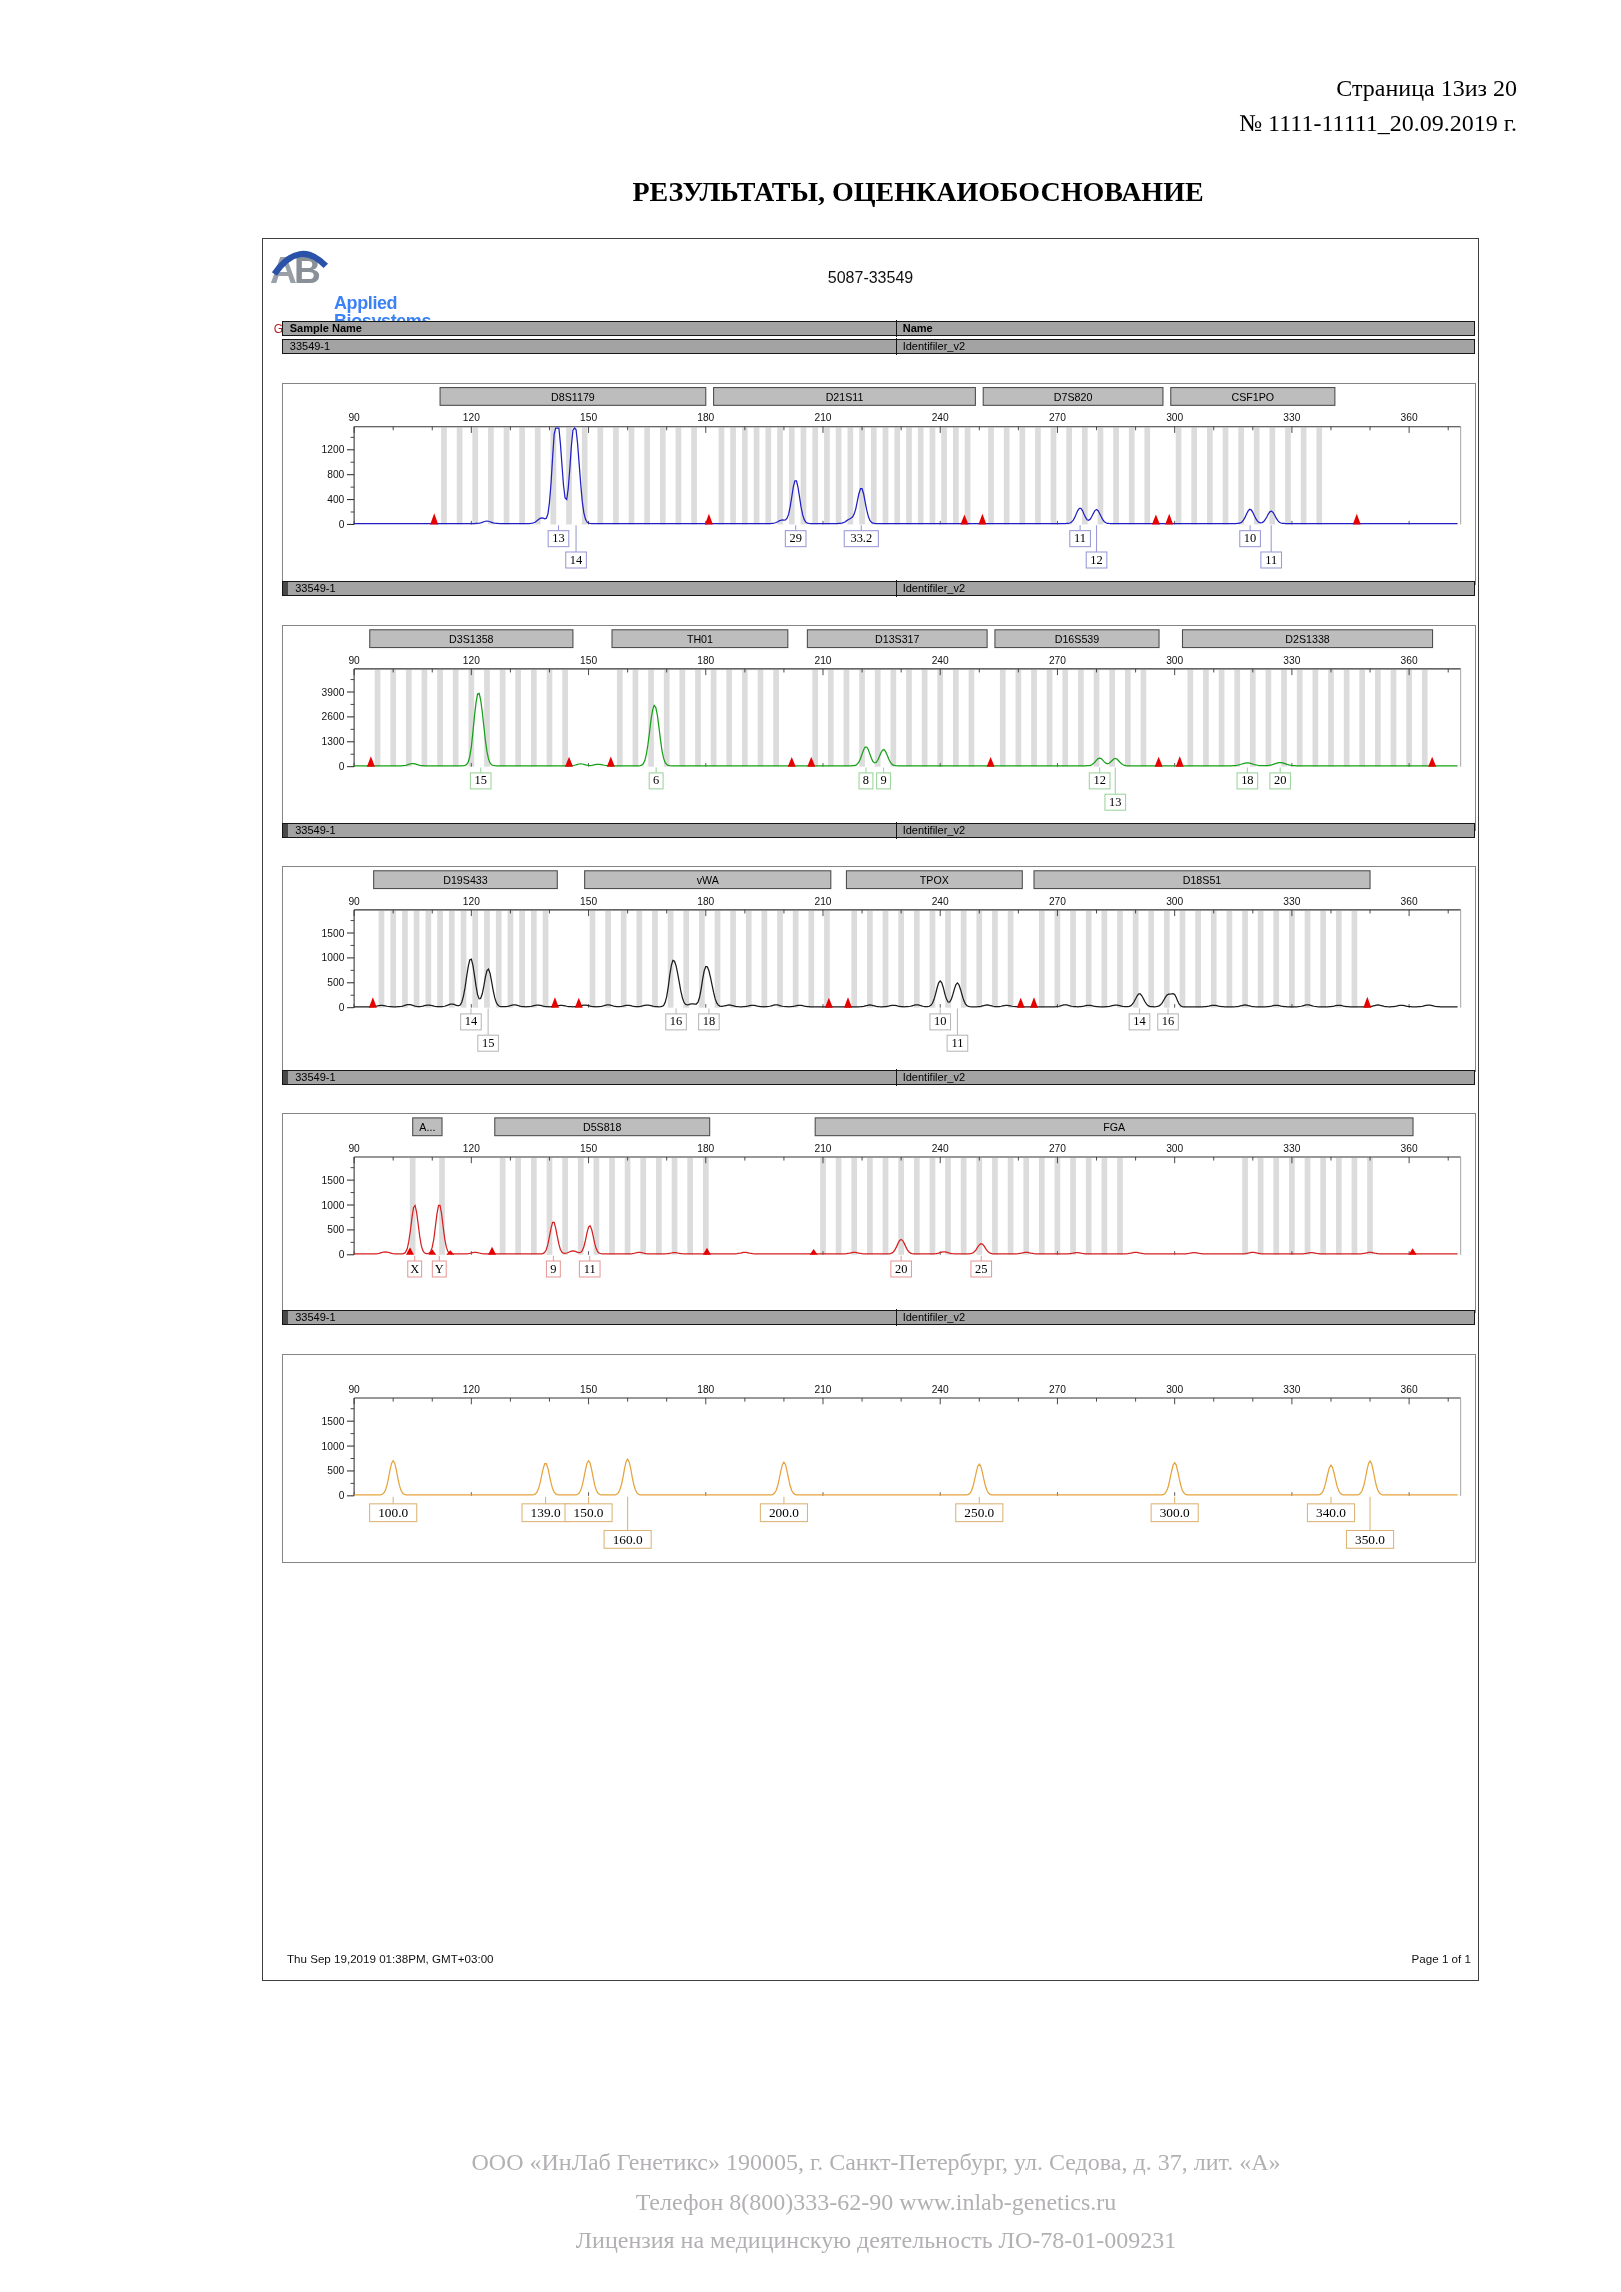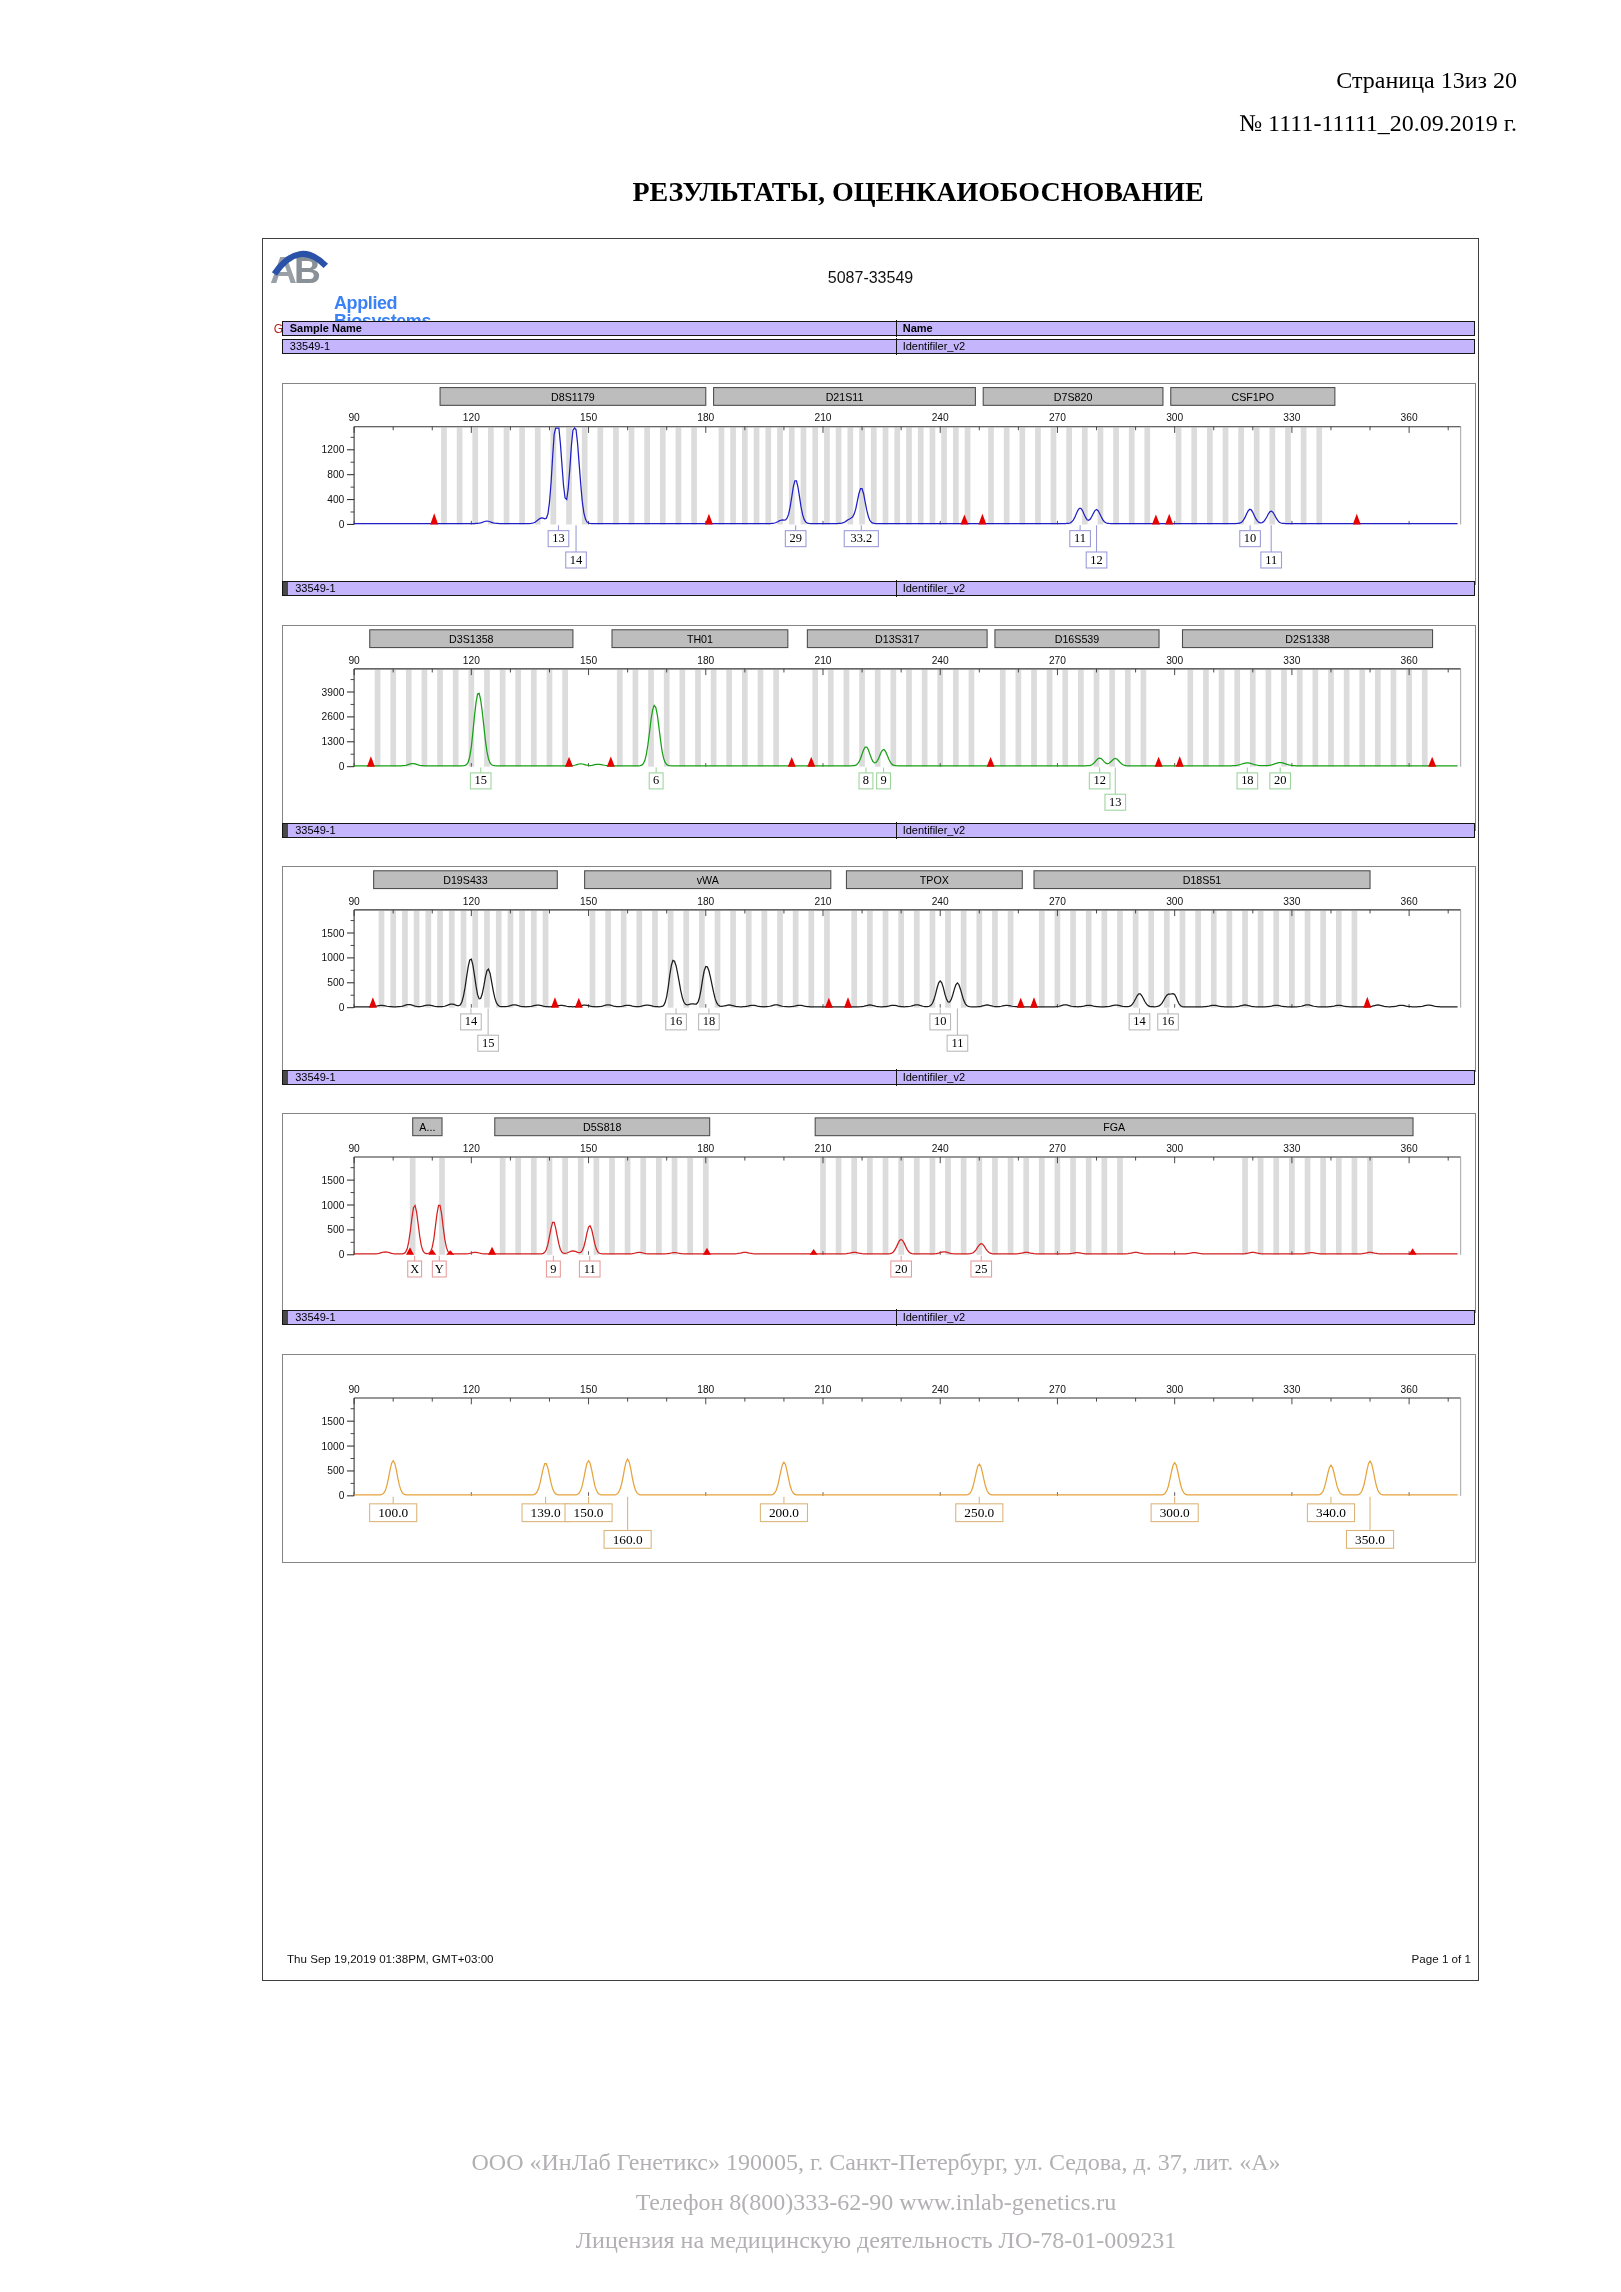--- a/index.html
+++ b/index.html
@@ -1,25 +1,25 @@
 <!DOCTYPE html>
 <html style="font-size:14.3px"><head>
 <meta charset="utf-8">
 <style>
   html,body{margin:0;padding:0;background:#fff;}
   body{position:relative;width:1622px;height:2293px;overflow:hidden;font-family:"Liberation Sans",sans-serif;}
-  .pg-ind{position:absolute;top:67px;right:105px;font:24px "Liberation Serif",serif;color:#000;}
+  .pg-ind{position:absolute;top:75px;right:105px;font:24px "Liberation Serif",serif;color:#000;}
   .doc-num{position:absolute;top:110px;right:105px;font:24px "Liberation Serif",serif;color:#000;margin-left:35px;}
   .title{position:absolute;top:176px;left:0;width:1836px;text-align:center;font-family:"Liberation Serif",serif;font-weight:bold;font-size:28px;color:#000;}
   .report-box{position:absolute;left:262px;top:238px;width:1215px;height:1741px;border:1.8px solid #3f3f3f;background:#fff;}
   .ab-logo{position:absolute;left:7.1px;top:9px;width:62px;height:43px;}
   .ab-words{position:absolute;left:71px;top:10.7px;color:#3b82f6;font-weight:bold;font-size:18px;line-height:18px;letter-spacing:-0.4px;margin-top:44px;}
   .software{position:absolute;left:10.7px;top:83px;font-size:12px;color:#b91c1c;}
   .runid{position:absolute;left:0;top:30px;width:100%;text-align:center;font-size:16px;color:#111;}
-  .tbl-head,.strip{position:absolute;left:18.7px;width:1191px;height:13.4px;border:1.8px solid #161616;background:#c4b5fd;font-size:11px;line-height:13.4px;color:#000;}
+  .tbl-head,.strip{position:absolute;left:18.7px;width:1191px;height:13.4px;border:1.8px solid #161616;background:#a3a3a3;font-size:11px;line-height:13.4px;color:#000;}
   .tbl-head{font-weight:bold;}
   .cell1{position:absolute;left:7.1px;top:0;white-space:nowrap;}
   .cell2{position:absolute;left:620px;top:0;white-space:nowrap;}
   .vdiv{position:absolute;left:613px;top:-1.8px;bottom:-1.8px;width:0;border-left:1.3px solid #161616;}
   .handle{position:absolute;left:0;top:0;bottom:0;width:5.3px;background:#484848;}
   .with-handle .cell1{left:12.5px;}
   .chartbox{position:absolute;left:18.7px;width:1192px;border:0.9px solid #858585;background:#fff;margin-top:23px;}
   .bfoot{position:absolute;left:18.7px;top:1713px;width:1191px;height:16px;font-size:11.6px;color:#111;}
   .bf-left{position:absolute;left:5.3px;top:0;}
   .bf-center{position:absolute;left:0;top:0;width:100%;text-align:center;}

